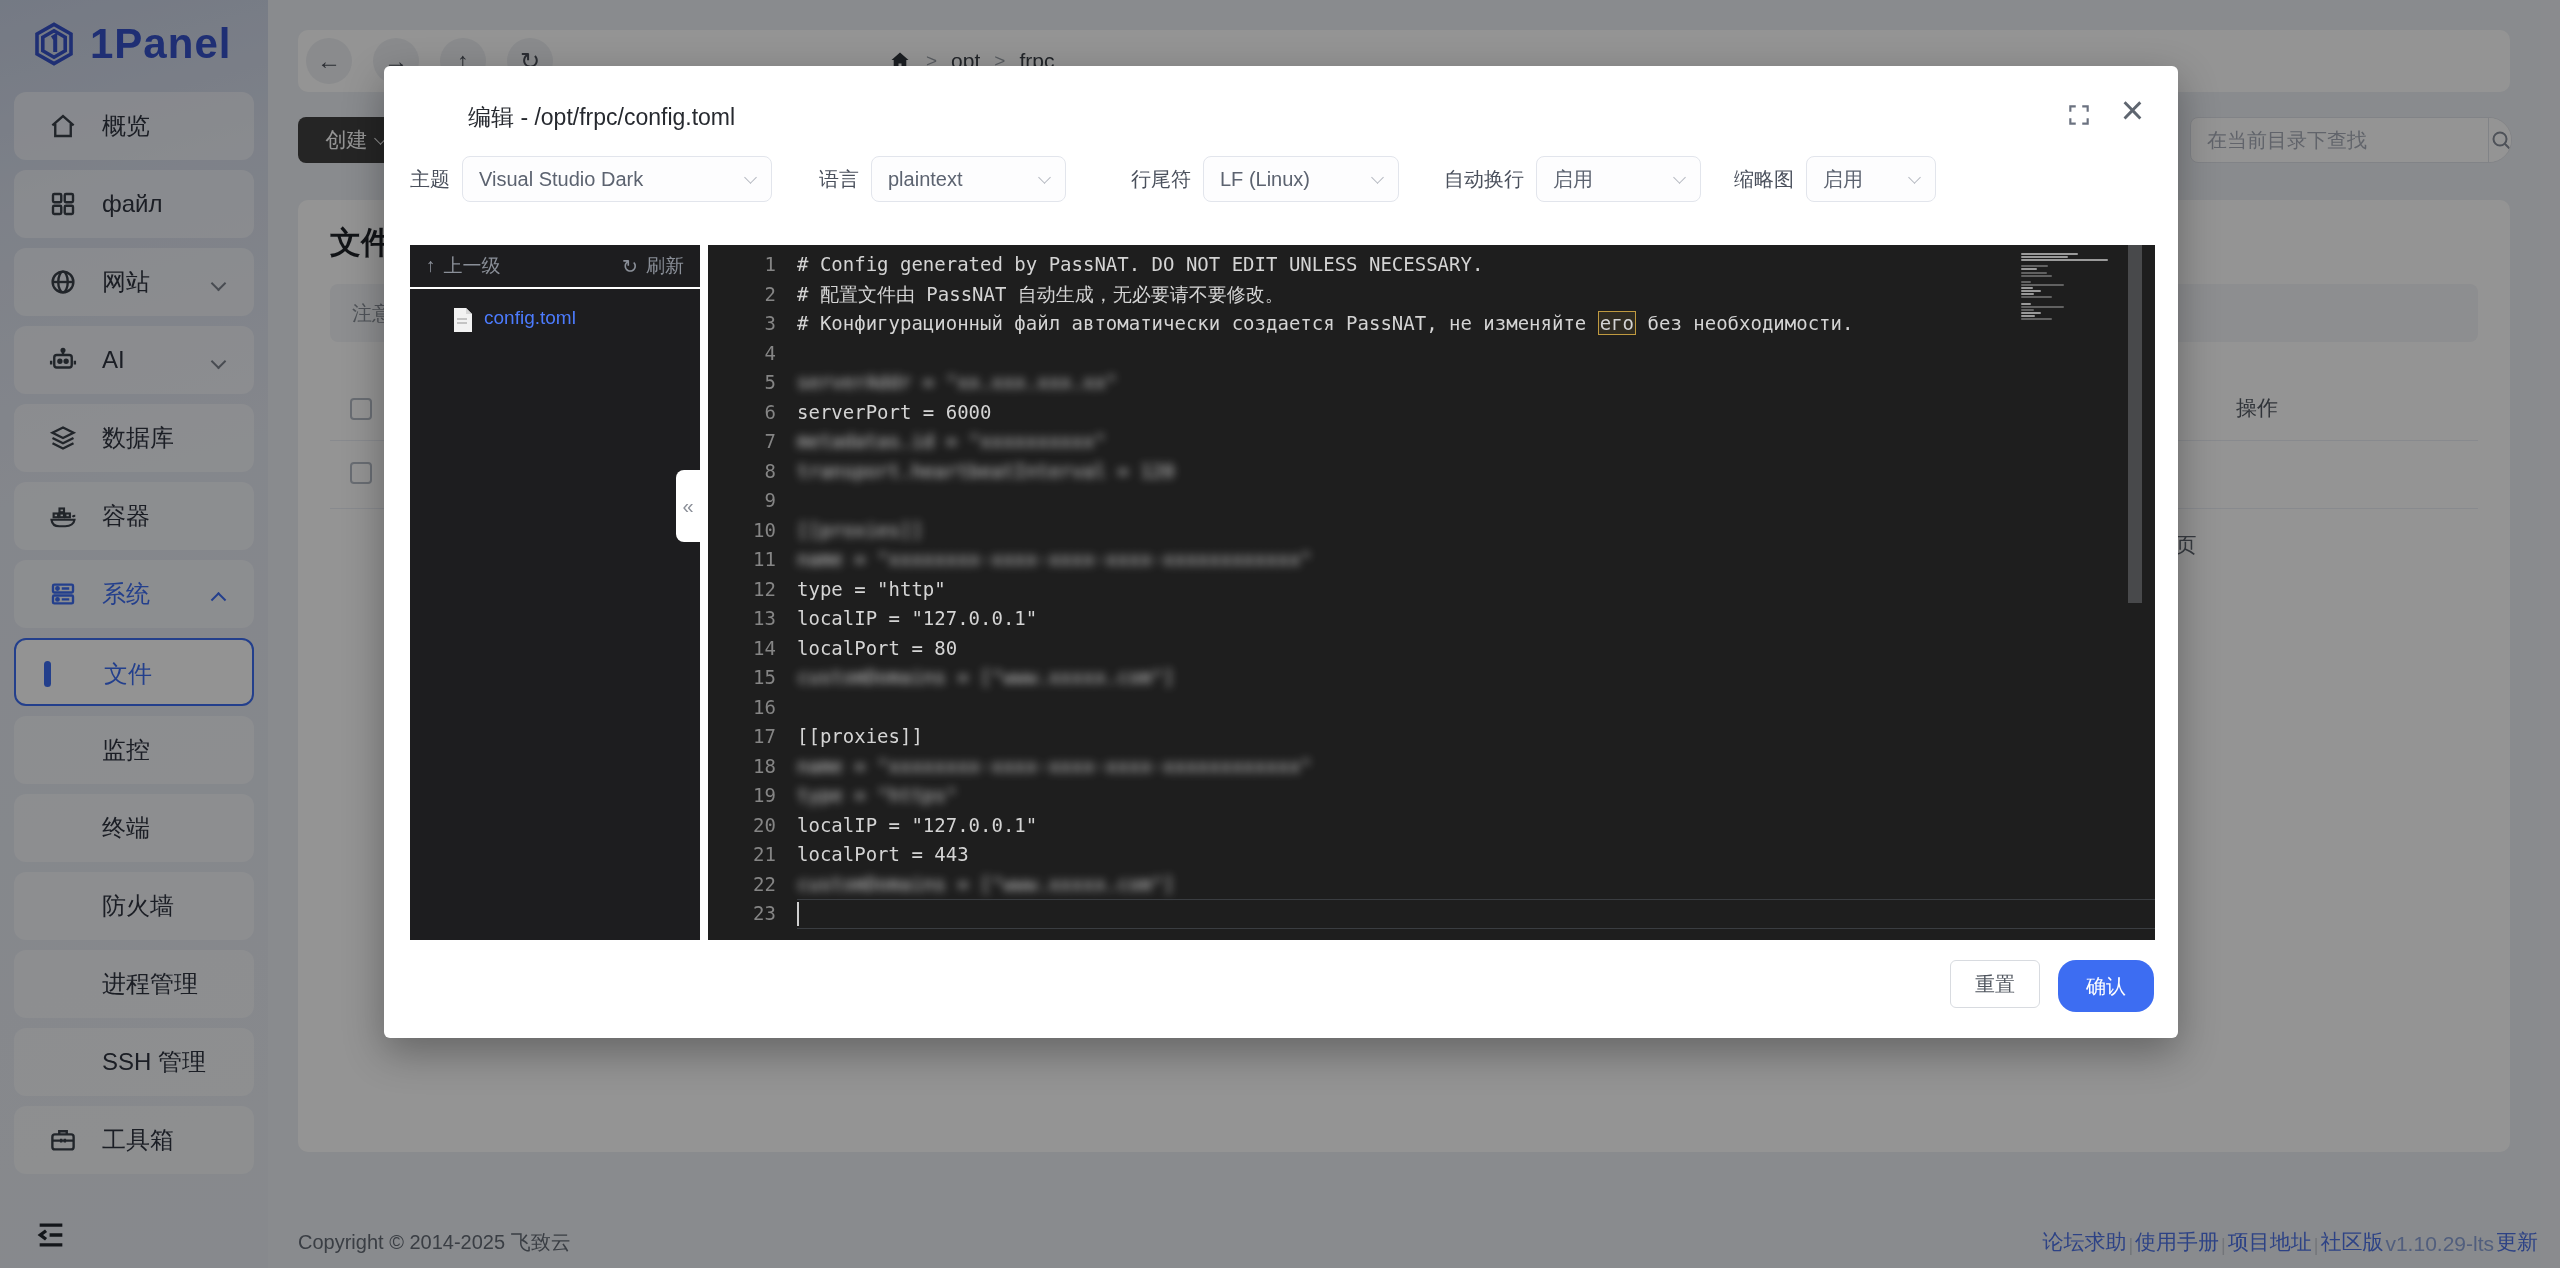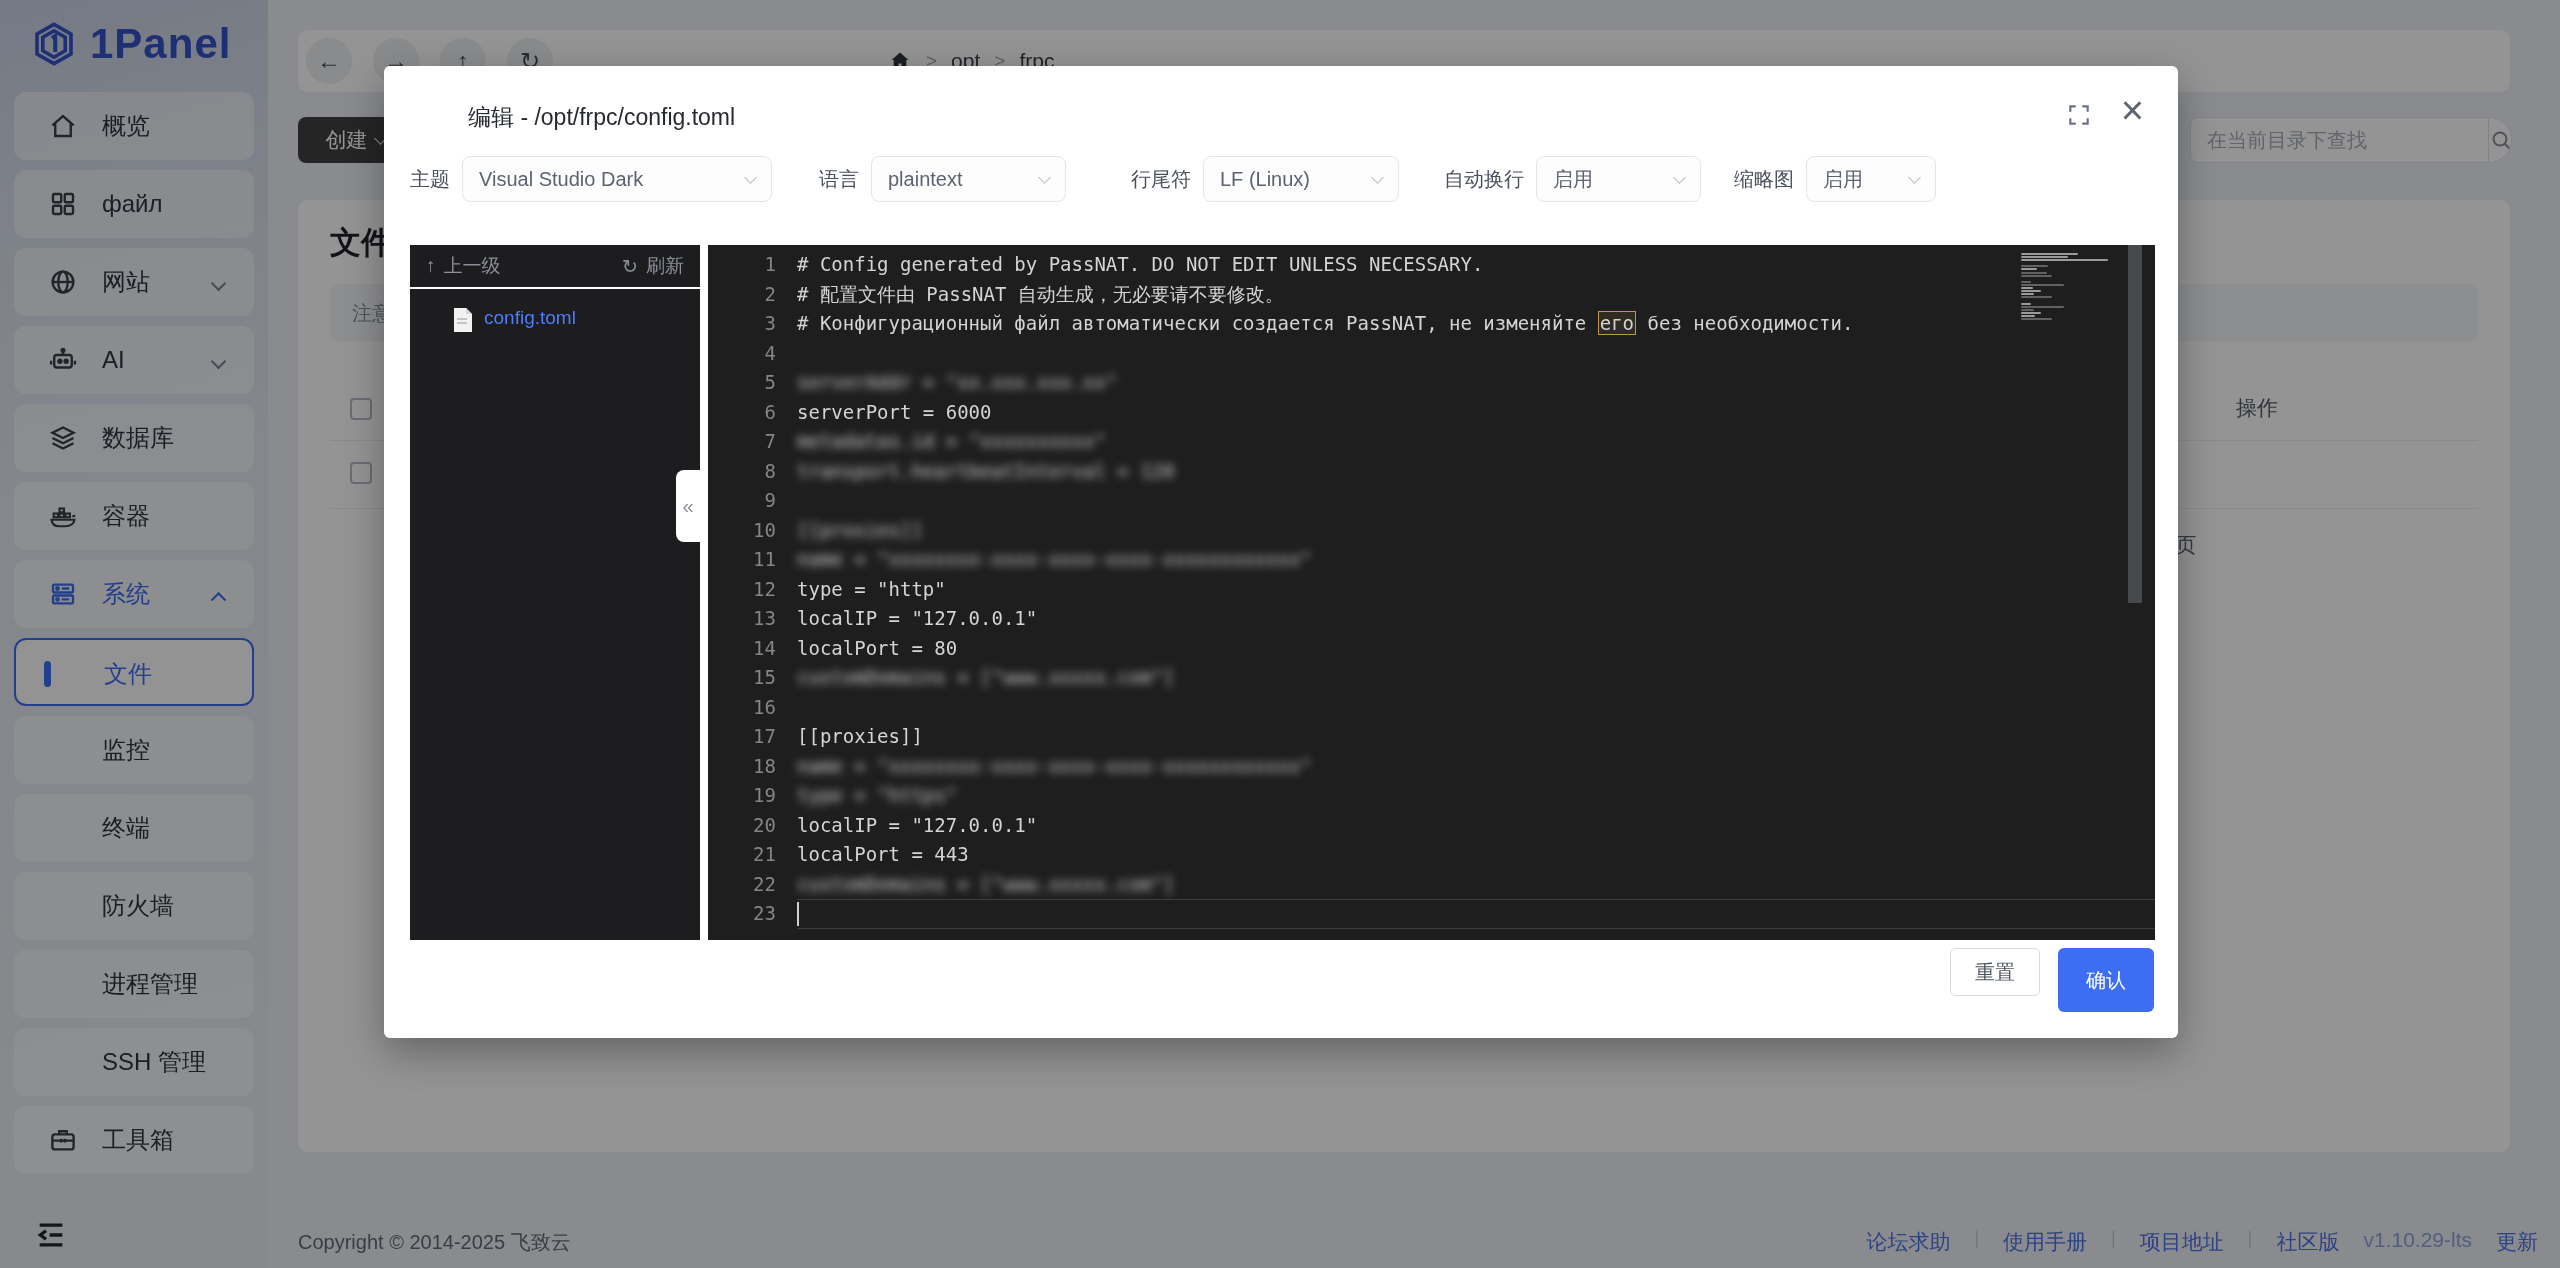--- a/index.html
+++ b/index.html
@@ -62,21 +62,21 @@
   .h-div2 { position:absolute; left:32px; right:32px; top:308px; border-top:1px solid #ebeef5; }
   .pagination { position:absolute; left:1572px; top:322px; height:46px; display:flex; align-items:center; gap:14px; font-size:21px; color:#5f6670; }
   .pg-arrow { font-size:22px; color:#a8abb2; cursor:pointer; padding:0 8px; }
   .pg-num { color:#3d6df2; font-weight:bold; padding:0 10px; cursor:pointer; }
   .pg-goto { margin-left:18px; }
   .pg-input { width:82px; height:44px; border:1px solid #dcdfe6; border-radius:6px; text-align:center; font-size:20px; color:#4a505a; outline:none; }
   .pg-page { margin-left:4px; }
 
   .page-footer { position:absolute; left:298px; right:22px; bottom:0; height:52px; display:flex; align-items:center; justify-content:space-between; }
   .copyright { font-size:20px; color:#646b76; }
-  .f-links { display:flex; align-items:flex-start; gap:24px; font-size:21px; }
+  .f-links { display:flex; align-items:flex-end; gap:2px; font-size:21px; }
   .f-link { color:#4e73e6; cursor:pointer; }
   .f-divider { color:#c5cad2; font-size:18px; }
   .f-version { color:#8ca3d8; }
 
   
   .overlay { position:absolute; inset:0; background:rgba(0,0,0,0.42); z-index:40; }
   .modal { position:absolute; left:384px; top:66px; width:1794px; height:972px; background:#fff; border-radius:6px;
     box-shadow:0 14px 40px rgba(0,0,0,0.32); z-index:50; }
   .m-title { position:absolute; left:84px; top:36px; font-size:23px; color:#26292f; }
   .m-full { position:absolute; right:86px; top:36px; width:26px; height:26px; color:#6b7280; cursor:pointer; }
@@ -113,21 +113,21 @@
   .cursor { display:inline-block; width:2px; height:24px; background:#cfcfcf; vertical-align:middle; margin-top:-4px; }
   .minimap { position:absolute; top:8px; right:46px; width:88px; }
   .mm-bar { background:#cfcfcf; opacity:.7; height:2px; margin-bottom:1.1px; border-radius:1px; filter:blur(.4px); }
   .mm-bar.dim { opacity:.38; }
   .mm-gap { height:3.1px; }
   .scroll-thumb { position:absolute; top:0; right:13px; width:14px; height:358px; background:#48494b; cursor:pointer; }
 
   .m-footer { position:absolute; right:24px; bottom:26px; display:flex; gap:18px; }
   .btn-reset { width:90px; height:48px; background:#fff; border:1px solid #d8dbe0; border-radius:6px;
     color:#4f555e; font-size:20px; cursor:pointer; }
-  .btn-confirm { width:96px; height:64px; background:#3d6df2; border:none; border-radius:6px;
+  .btn-confirm { width:96px; height:52px; background:#3d6df2; border:none; border-radius:18px;
     color:#fff; font-size:20px; cursor:pointer; }
 
   svg { display:block; width:100%; height:100%; }
 </style>
 </head>
 <body>
 
 <div class="page">
 
   <aside class="sidebar">

